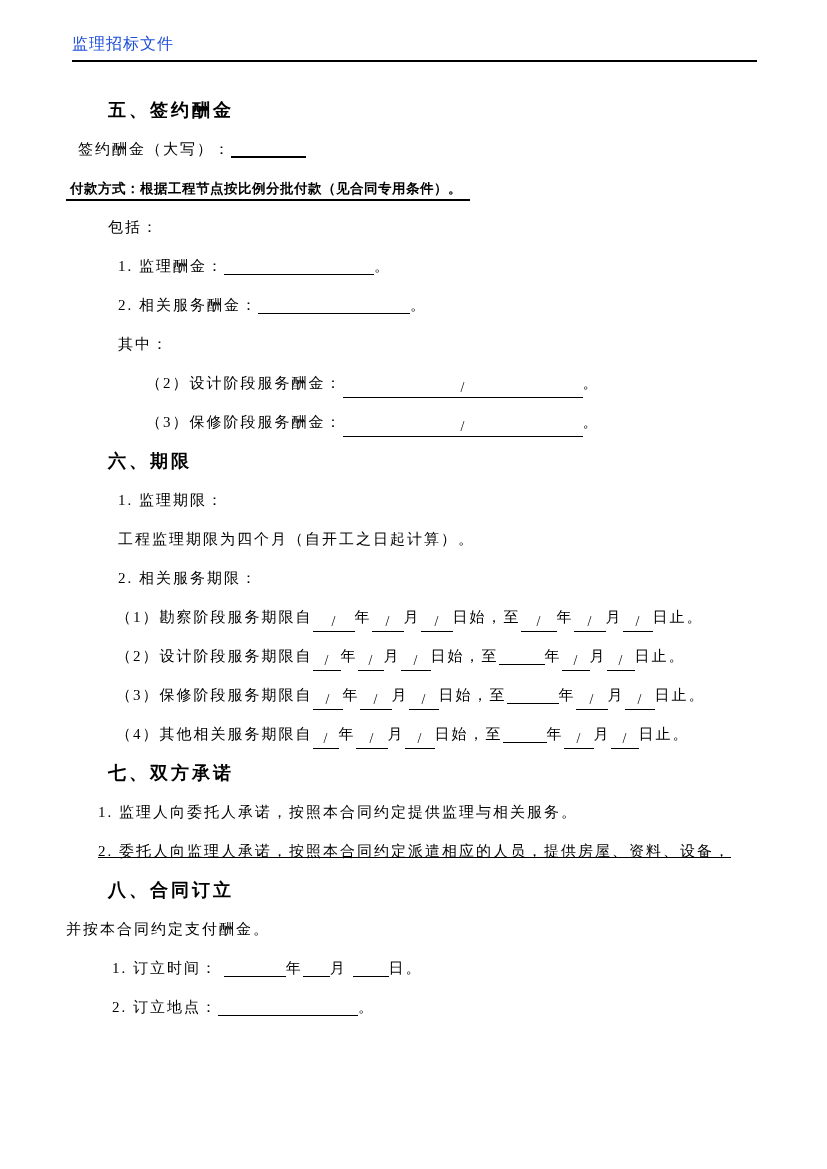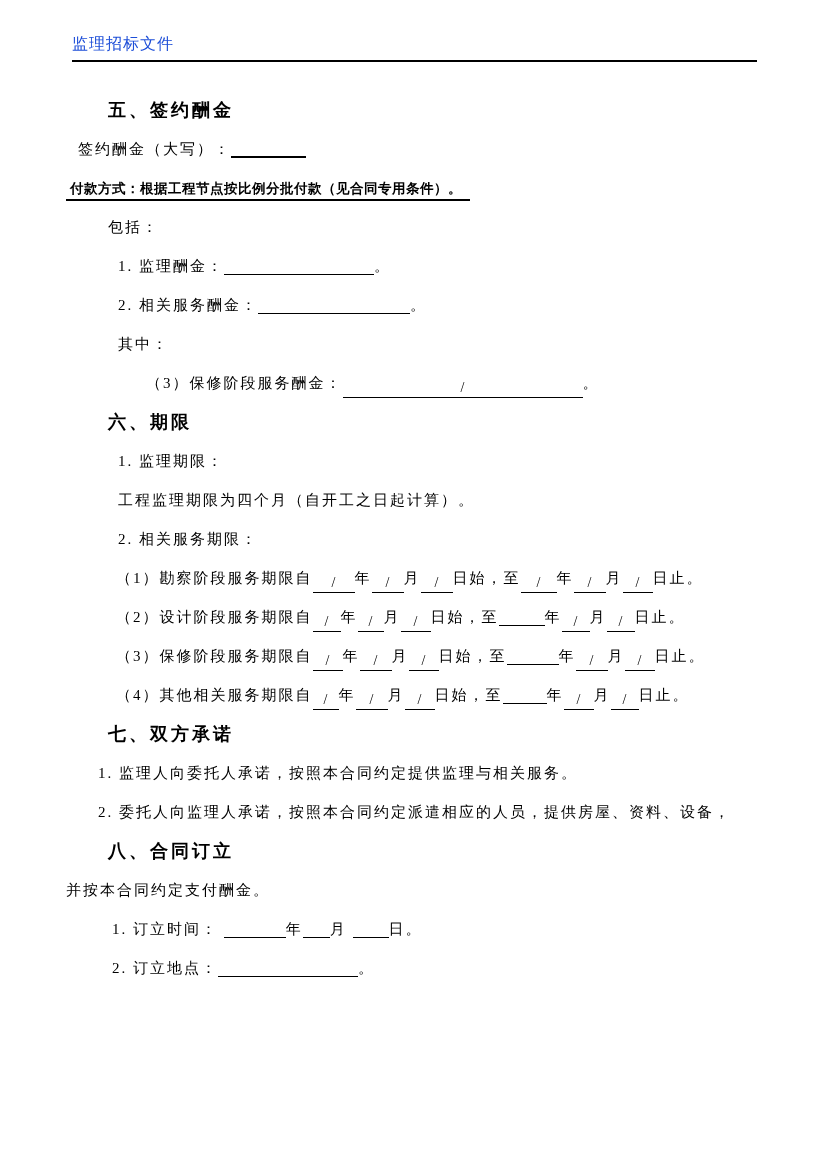--- a/index.html
+++ b/index.html
@@ -75,29 +75,30 @@
 </div>
 
 <div class="doc-body" id="doc-body">
     <div class="line heading" style="padding-left: 42px;"><span class="run">五、签约酬金</span></div>
     <div class="line" style="padding-left: 12px;"><span class="run">签约酬金（大写）：</span><span class="blank thick" style="width: 75px;"></span></div>
     <div class="line payline" style="padding-left: 0px;"><span class="ul-run">付款方式：根据工程节点按比例分批付款（见合同专用条件）。</span></div>
     <div class="line" style="padding-left: 42px;"><span class="run">包括：</span></div>
     <div class="line" style="padding-left: 52px;"><span class="run">1. 监理酬金：</span><span class="blank" style="width: 150px;"></span><span class="run">。</span></div>
     <div class="line" style="padding-left: 52px;"><span class="run">2. 相关服务酬金：</span><span class="blank" style="width: 152px;"></span><span class="run">。</span></div>
     <div class="line" style="padding-left: 52px;"><span class="run">其中：</span></div>
+    <div class="line" style="padding-left: 80px;"><span class="run">（2）设计阶段服务酬金：</span><span class="blank" style="width: 240px;">/</span><span class="run">。</span></div>
     <div class="line" style="padding-left: 80px;"><span class="run">（3）保修阶段服务酬金：</span><span class="blank" style="width: 240px;">/</span><span class="run">。</span></div>
     <div class="line heading" style="padding-left: 42px;"><span class="run">六、期限</span></div>
     <div class="line" style="padding-left: 52px;"><span class="run">1. 监理期限：</span></div>
     <div class="line" style="padding-left: 52px;"><span class="run">工程监理期限为四个月（自开工之日起计算）。</span></div>
     <div class="line" style="padding-left: 52px;"><span class="run">2. 相关服务期限：</span></div>
     <div class="line" style="padding-left: 50px;"><span class="run">（1）勘察阶段服务期限自</span><span class="blank" style="width: 42px;">/</span><span class="run">年</span><span class="blank" style="width: 32px;">/</span><span class="run">月</span><span class="blank" style="width: 32px;">/</span><span class="run">日始，至</span><span class="blank" style="width: 36px;">/</span><span class="run">年</span><span class="blank" style="width: 32px;">/</span><span class="run">月</span><span class="blank" style="width: 30px;">/</span><span class="run">日止。</span></div>
     <div class="line" style="padding-left: 50px;"><span class="run">（2）设计阶段服务期限自</span><span class="blank" style="width: 28px;">/</span><span class="run">年</span><span class="blank" style="width: 26px;">/</span><span class="run">月</span><span class="blank" style="width: 30px;">/</span><span class="run">日始，至</span><span class="blank" style="width: 46px;"></span><span class="run">年</span><span class="blank" style="width: 28px;">/</span><span class="run">月</span><span class="blank" style="width: 28px;">/</span><span class="run">日止。</span></div>
     <div class="line" style="padding-left: 50px;"><span class="run">（3）保修阶段服务期限自</span><span class="blank" style="width: 30px;">/</span><span class="run">年</span><span class="blank" style="width: 32px;">/</span><span class="run">月</span><span class="blank" style="width: 30px;">/</span><span class="run">日始，至</span><span class="blank" style="width: 52px;"></span><span class="run">年</span><span class="blank" style="width: 32px;">/</span><span class="run">月</span><span class="blank" style="width: 30px;">/</span><span class="run">日止。</span></div>
     <div class="line" style="padding-left: 50px;"><span class="run">（4）其他相关服务期限自</span><span class="blank" style="width: 26px;">/</span><span class="run">年</span><span class="blank" style="width: 32px;">/</span><span class="run">月</span><span class="blank" style="width: 30px;">/</span><span class="run">日始，至</span><span class="blank" style="width: 44px;"></span><span class="run">年</span><span class="blank" style="width: 30px;">/</span><span class="run">月</span><span class="blank" style="width: 28px;">/</span><span class="run">日止。</span></div>
     <div class="line heading" style="padding-left: 42px;"><span class="run">七、双方承诺</span></div>
     <div class="line" style="padding-left: 32px;"><span class="run">1. 监理人向委托人承诺，按照本合同约定提供监理与相关服务。</span></div>
-    <div class="line" style="padding-left: 32px;"><span class="run">2. 委托人向监理人承诺，按照本合同约定派遣相应的人员，提供房屋、资料、设备，</span></div>
+    <div class="line" style="padding-left: 32px; text-decoration: underline;"><span class="run">2. 委托人向监理人承诺，按照本合同约定派遣相应的人员，提供房屋、资料、设备，</span></div>
     <div class="line heading" style="padding-left: 42px;"><span class="run">八、合同订立</span></div>
     <div class="line" style="padding-left: 0px;"><span class="run">并按本合同约定支付酬金。</span></div>
     <div class="line" style="padding-left: 46px;"><span class="run">1. 订立时间： </span><span class="blank" style="width: 62px;"></span><span class="run">年</span><span class="blank" style="width: 27px;"></span><span class="run">月 </span><span class="blank" style="width: 36px;"></span><span class="run">日。</span></div>
     <div class="line" style="padding-left: 46px;"><span class="run">2. 订立地点：</span><span class="blank" style="width: 140px;"></span><span class="run">。</span></div>
   </div>
 
 </body></html>

